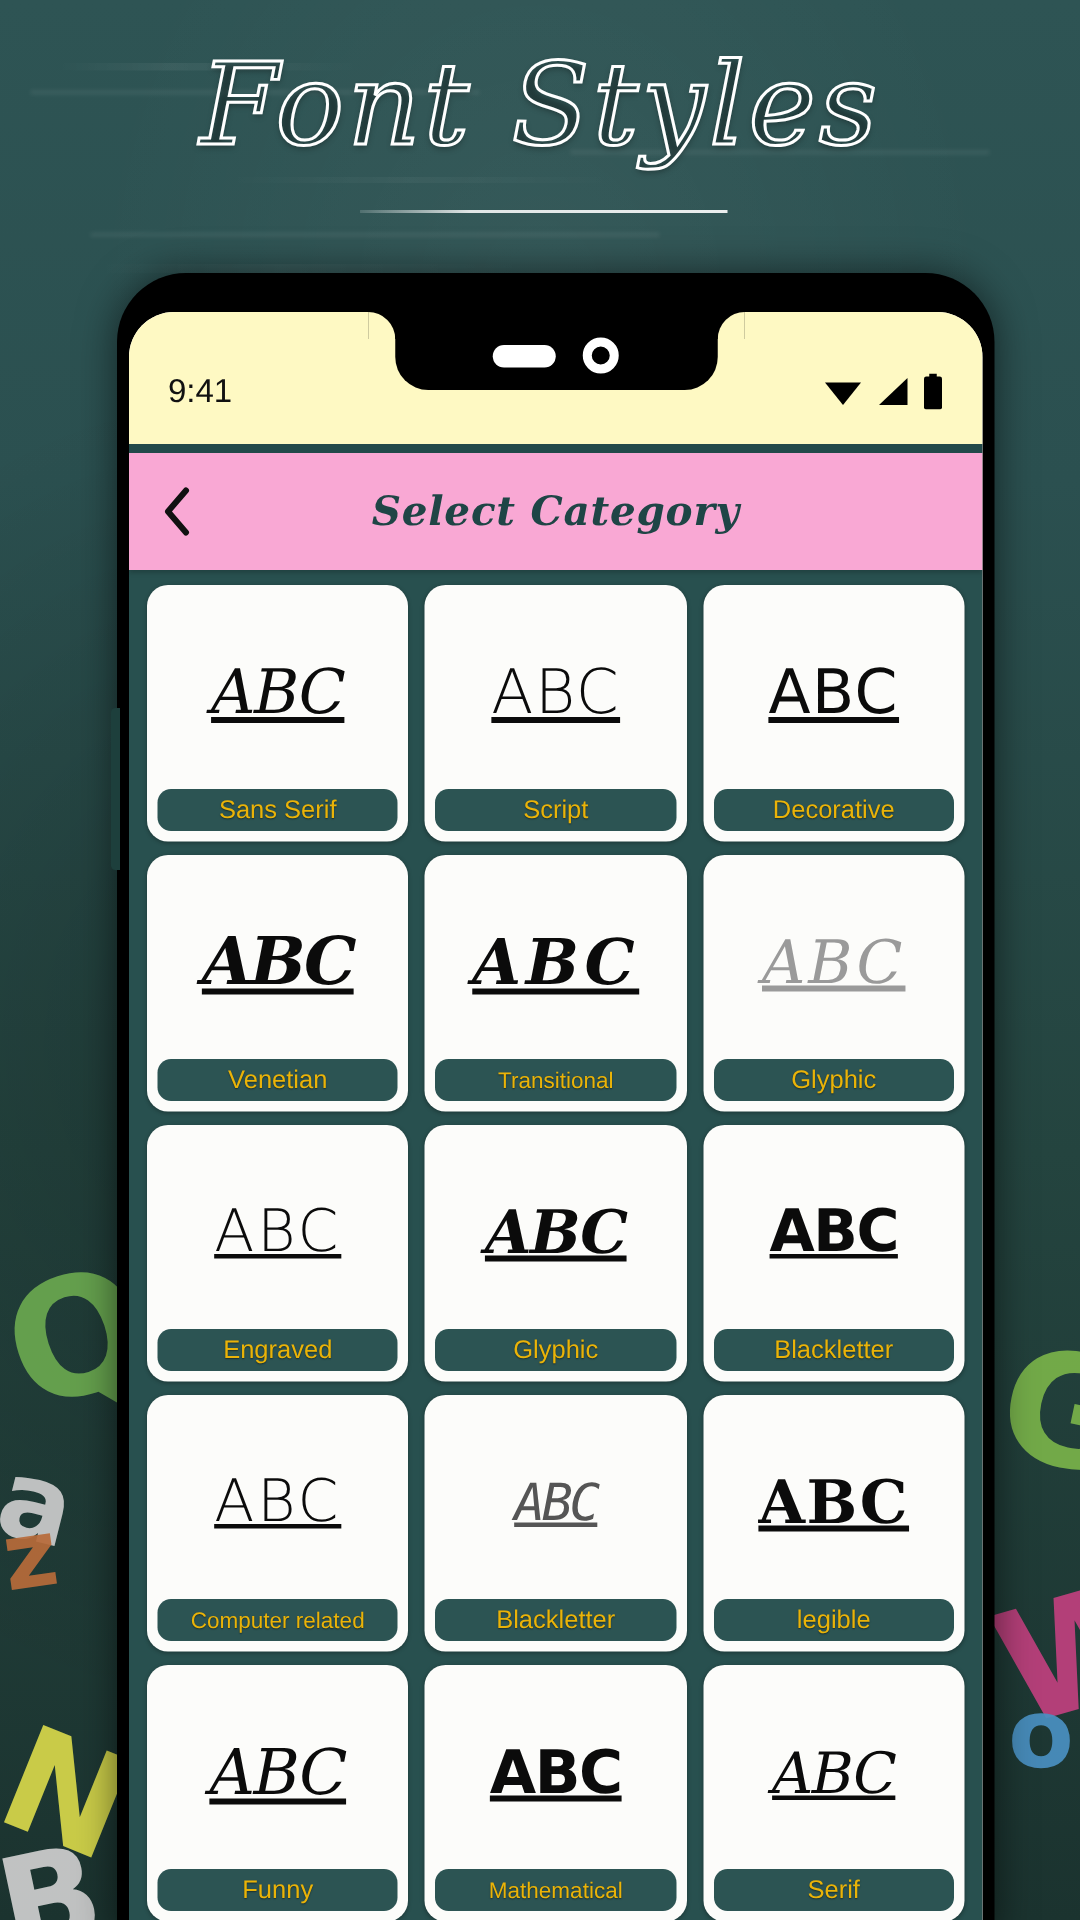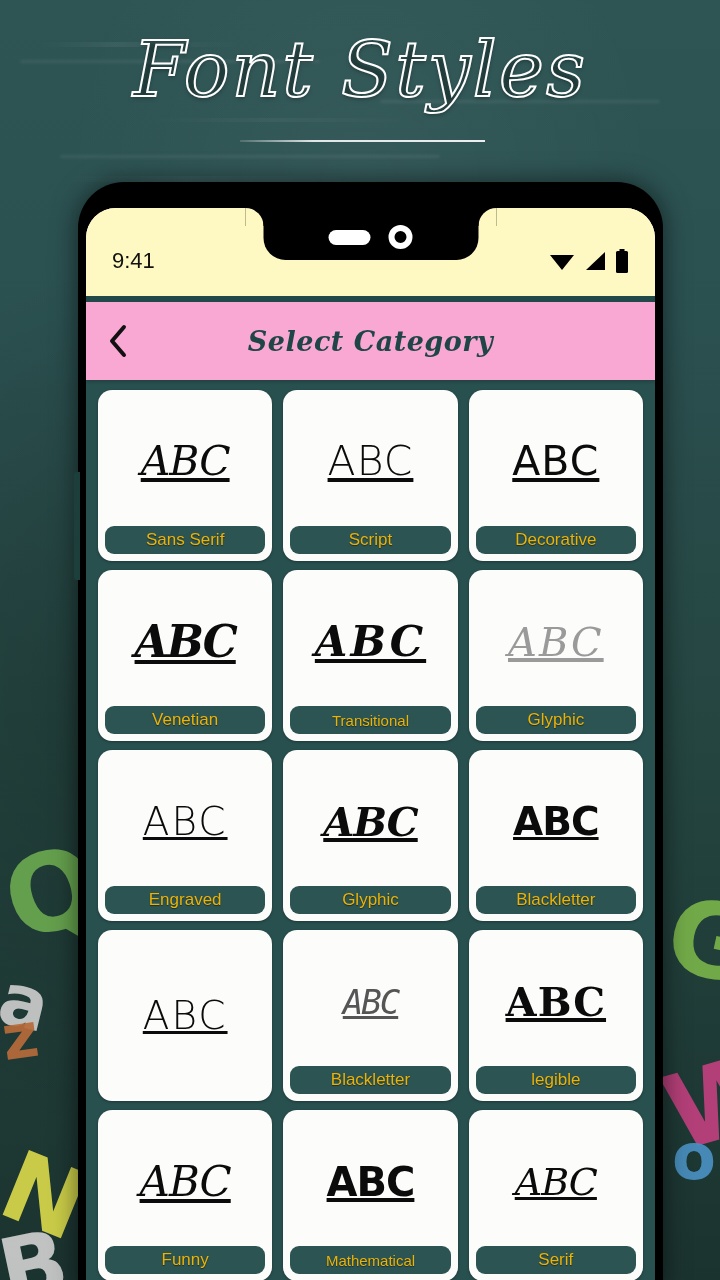--- a/index.html
+++ b/index.html
@@ -330,20 +330,21 @@
               <span class="abc st-black">ABC</span>
             </div>
             <div class="card-label">Blackletter</div>
           </div>
         </div>
         <div class="grid-row">
           <div class="card">
             <div class="card-preview">
               <span class="abc st-narrow">ABC</span>
             </div>
+            <div class="card-label small">Computer related</div>
           </div>
           <div class="card">
             <div class="card-preview">
               <span class="abc st-mono">ABC</span>
             </div>
             <div class="card-label">Blackletter</div>
           </div>
           <div class="card">
             <div class="card-preview">
               <span class="abc st-serifb">ABC</span>

